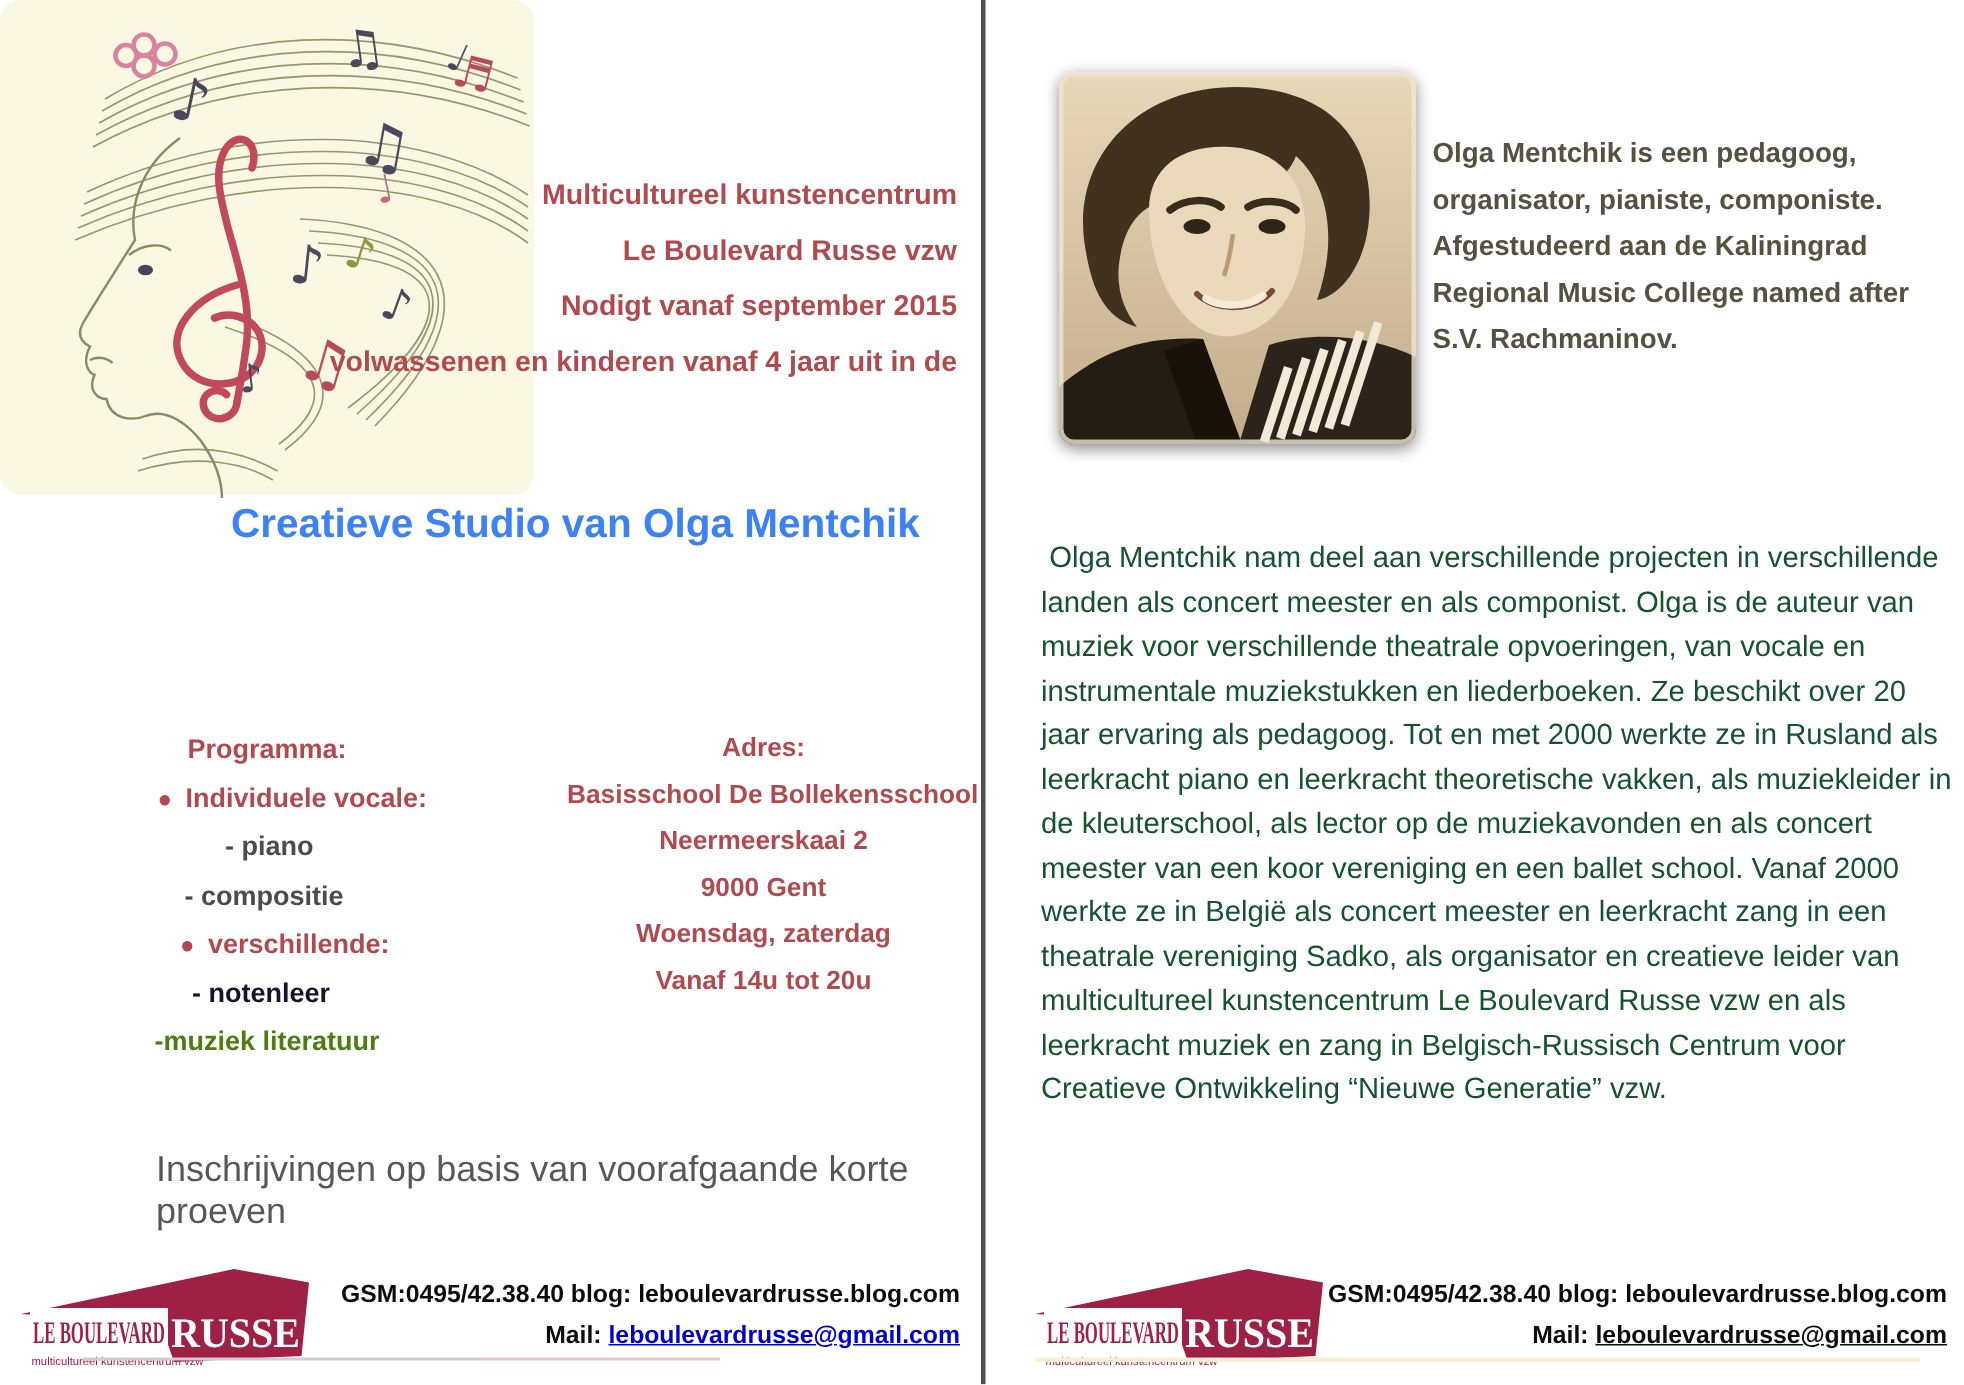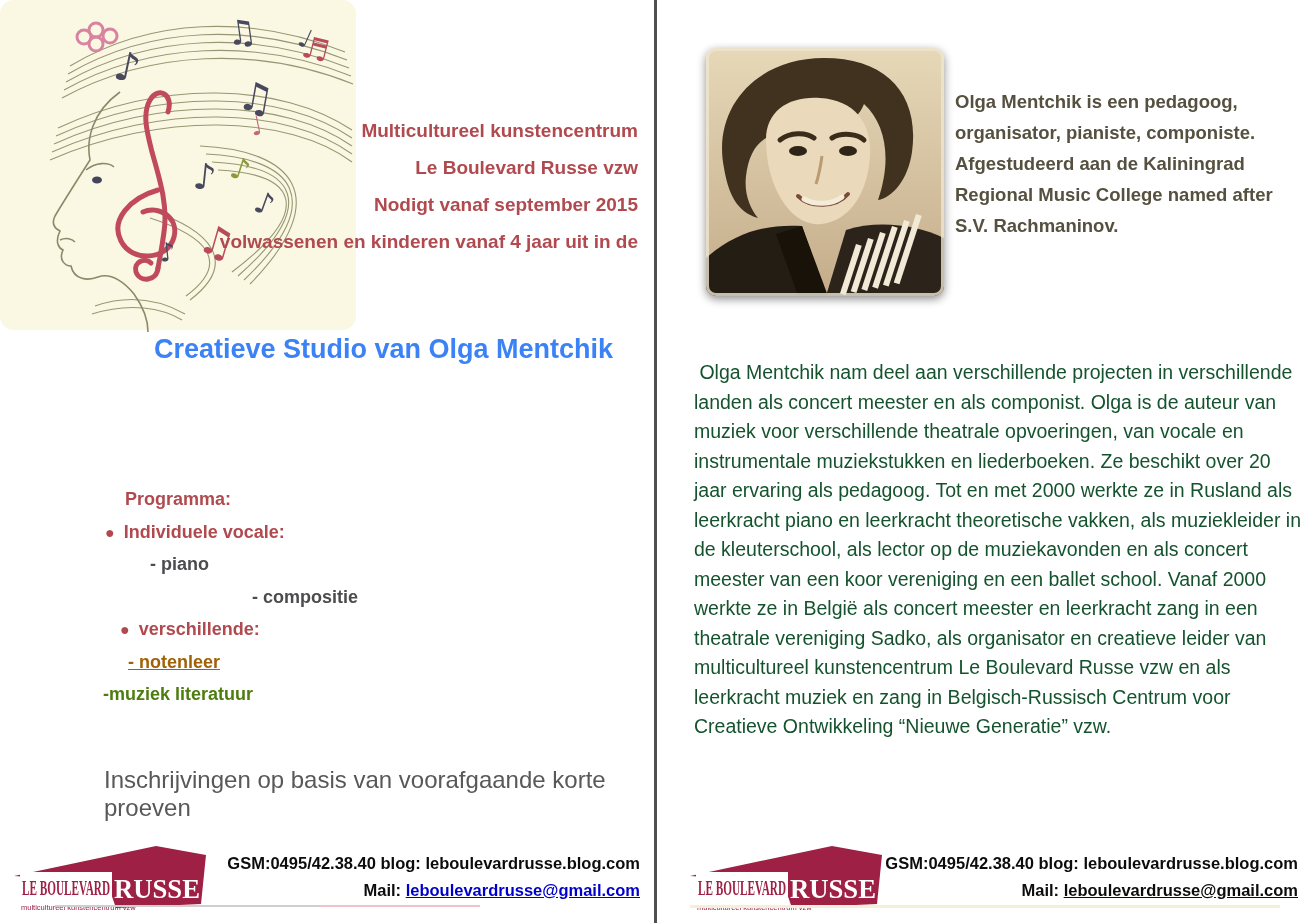--- a/index.html
+++ b/index.html
@@ -14,23 +14,23 @@
   .illustration{left:0;top:0;width:362px;height:332px;}
   .invite{left:190px;top:112px;width:448px;text-align:right;color:#b04a4f;
           font-weight:bold;font-size:19px;line-height:37px;}
   .page-title{left:154px;top:334px;width:520px;color:#3b82f6;font-weight:bold;font-size:27px;}
 
   .prog-col{left:98px;top:483px;width:260px;color:#b04a4f;font-weight:bold;font-size:18px;}
   .prog-line{height:32.5px;line-height:32.5px;white-space:nowrap;}
   .prog-head{padding-left:27px;}
   .pl-b1{padding-left:7px;}
   .pl-i1{padding-left:52px;color:#4c4c4e;}
-  .pl-i2{padding-left:25px;color:#4c4c4e;text-align:right;}
+  .pl-i2{padding-left:25px;color:#4c4c4e;}
   .pl-b2{padding-left:22px;}
-  .pl-i3{padding-left:30px;color:#a16207;text-decoration:underline;}
+  .pl-i3{padding-left:30px;color:#0f172a;}
   .pl-i4{padding-left:5px;color:#4d7c0f;}
   .bullet{color:#b04a4f;margin-right:9px;font-size:16px;}
 
   .adres-col{left:378px;top:483px;width:262px;text-align:center;color:#b04a4f;
              font-weight:bold;font-size:17.5px;}
   .adres-line{height:31px;line-height:31px;white-space:nowrap;}
 
   .note-line{left:104px;top:766px;width:520px;color:#58585a;font-size:24px;white-space:pre-wrap;}
 
   
@@ -134,20 +134,28 @@
   <div class="abs prog-col">
     <div class="prog-line prog-head">Programma:</div>
     <div class="prog-line pl-b1"><span class="bullet">●</span><span>Individuele vocale:</span></div>
     <div class="prog-line pl-i1">- piano</div>
     <div class="prog-line pl-i2">- compositie</div>
     <div class="prog-line pl-b2"><span class="bullet">●</span><span>verschillende:</span></div>
     <div class="prog-line pl-i3">- notenleer</div>
     <div class="prog-line pl-i4">-muziek literatuur</div>
   </div>
 
+  <div class="abs adres-col">
+    <div class="adres-line">Adres:</div>
+    <div class="adres-line">Basisschool De Bollekensschool</div>
+    <div class="adres-line">Neermeerskaai 2</div>
+    <div class="adres-line">9000 Gent</div>
+    <div class="adres-line">Woensdag, zaterdag</div>
+    <div class="adres-line">Vanaf 14u tot 20u</div>
+  </div>
 
   <div class="abs note-line">Inschrijvingen op basis van voorafgaande korte  proeven</div>
 
   <div class="abs footer-logo footer-logo-left">
     <svg width="206" height="70" viewBox="0 0 206 70">
       <path d="M6,34 L148,4 L198,13 L193,62 L108,66 L99,40 Z" fill="#9e2044"></path>
       <rect x="12" y="30" width="92" height="30" fill="#ffffff"></rect>
       <text x="14" y="53" font-family="Liberation Serif, serif" font-weight="bold" font-size="21" fill="#9e2044" textLength="88" lengthAdjust="spacingAndGlyphs">LE BOULEVARD</text>
       <text x="106" y="56" font-family="Liberation Serif, serif" font-weight="bold" font-size="28" fill="#ffffff" textLength="86" lengthAdjust="spacingAndGlyphs">RUSSE</text>
       <text x="13" y="68" font-family="Liberation Sans, sans-serif" font-size="7.5" fill="#9e2044">multicultureel kunstencentrum vzw</text>

